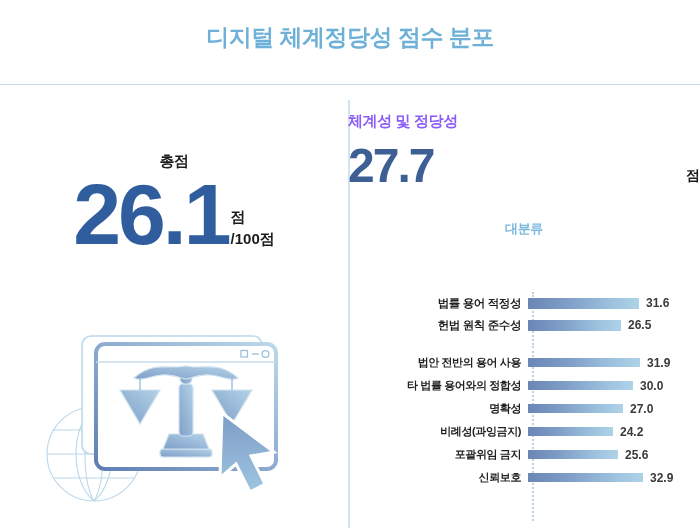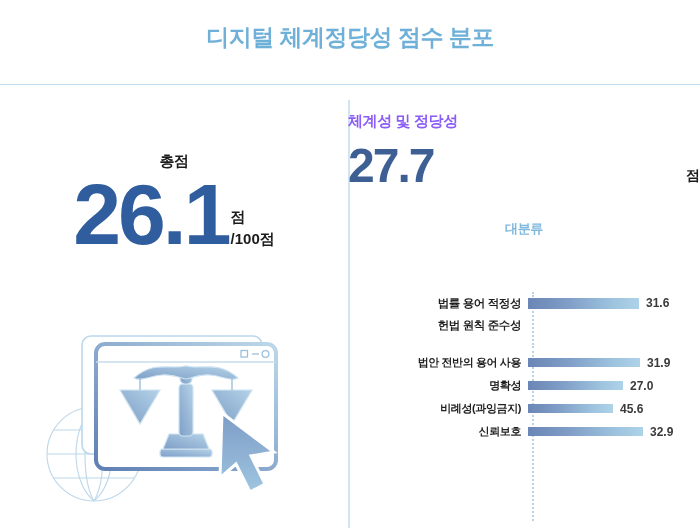--- a/index.html
+++ b/index.html
@@ -334,44 +334,62 @@
     <div class="axis-line"></div>
   <div class="brow">
         <div class="brow-label">법률 용어 적정성</div>
         <div class="bar-area">
           <div class="bar" style="width: 111px;"></div>
           <div class="bar-value">31.6</div>
         </div>
       </div>
       <div class="brow">
         <div class="brow-label">헌법 원칙 준수성</div>
+        <div class="bar-area">
+          <div class="bar" style="width: 93px;"></div>
+          <div class="bar-value">26.5</div>
+        </div>
       </div>
     </div>
 
   <div class="chart minor" id="chart-minor">
     <div class="axis-line"></div>
   <div class="brow">
         <div class="brow-label">법안 전반의 용어 사용</div>
         <div class="bar-area">
           <div class="bar" style="width: 112px;"></div>
           <div class="bar-value">31.9</div>
         </div>
       </div>
       <div class="brow">
+        <div class="brow-label">타 법률 용어와의 정합성</div>
+        <div class="bar-area">
+          <div class="bar" style="width: 105px;"></div>
+          <div class="bar-value">30.0</div>
+        </div>
+      </div>
+      <div class="brow">
         <div class="brow-label">명확성</div>
         <div class="bar-area">
           <div class="bar" style="width: 95px;"></div>
           <div class="bar-value">27.0</div>
         </div>
       </div>
       <div class="brow">
         <div class="brow-label">비례성(과잉금지)</div>
         <div class="bar-area">
           <div class="bar" style="width: 85px;"></div>
-          <div class="bar-value">45.6</div>
+          <div class="bar-value">24.2</div>
+        </div>
+      </div>
+      <div class="brow">
+        <div class="brow-label">포괄위임 금지</div>
+        <div class="bar-area">
+          <div class="bar" style="width: 90px;"></div>
+          <div class="bar-value">25.6</div>
         </div>
       </div>
       <div class="brow">
         <div class="brow-label">신뢰보호</div>
         <div class="bar-area">
           <div class="bar" style="width: 115px;"></div>
           <div class="bar-value">32.9</div>
         </div>
       </div>
     </div>

